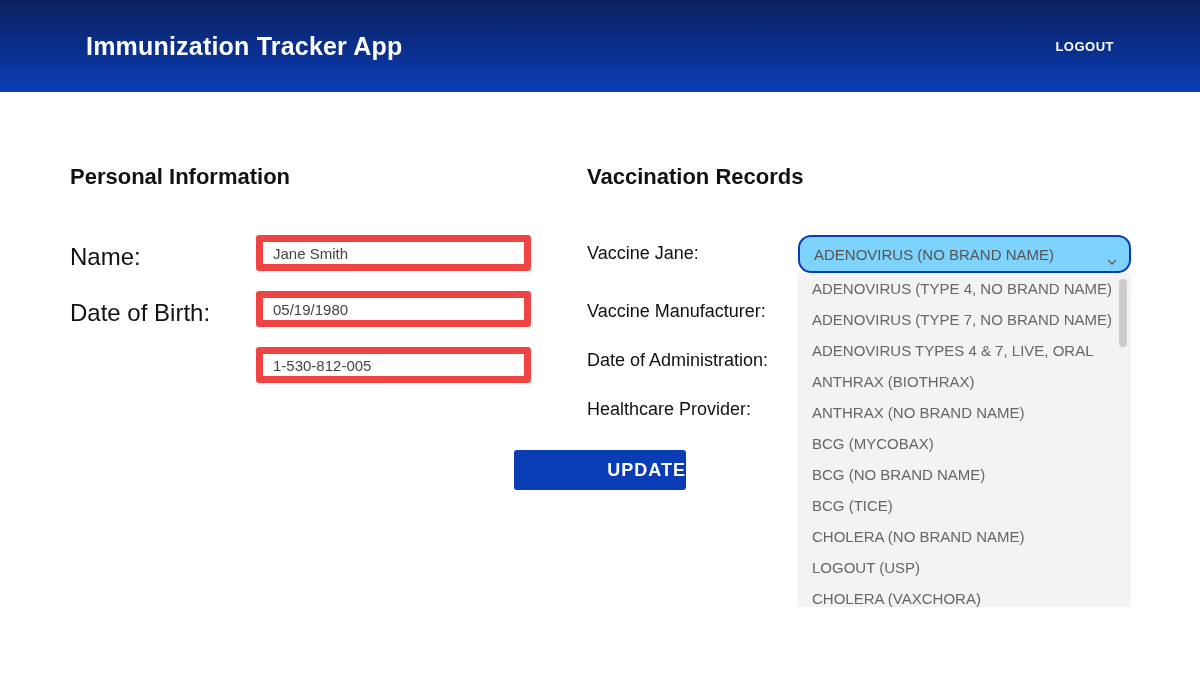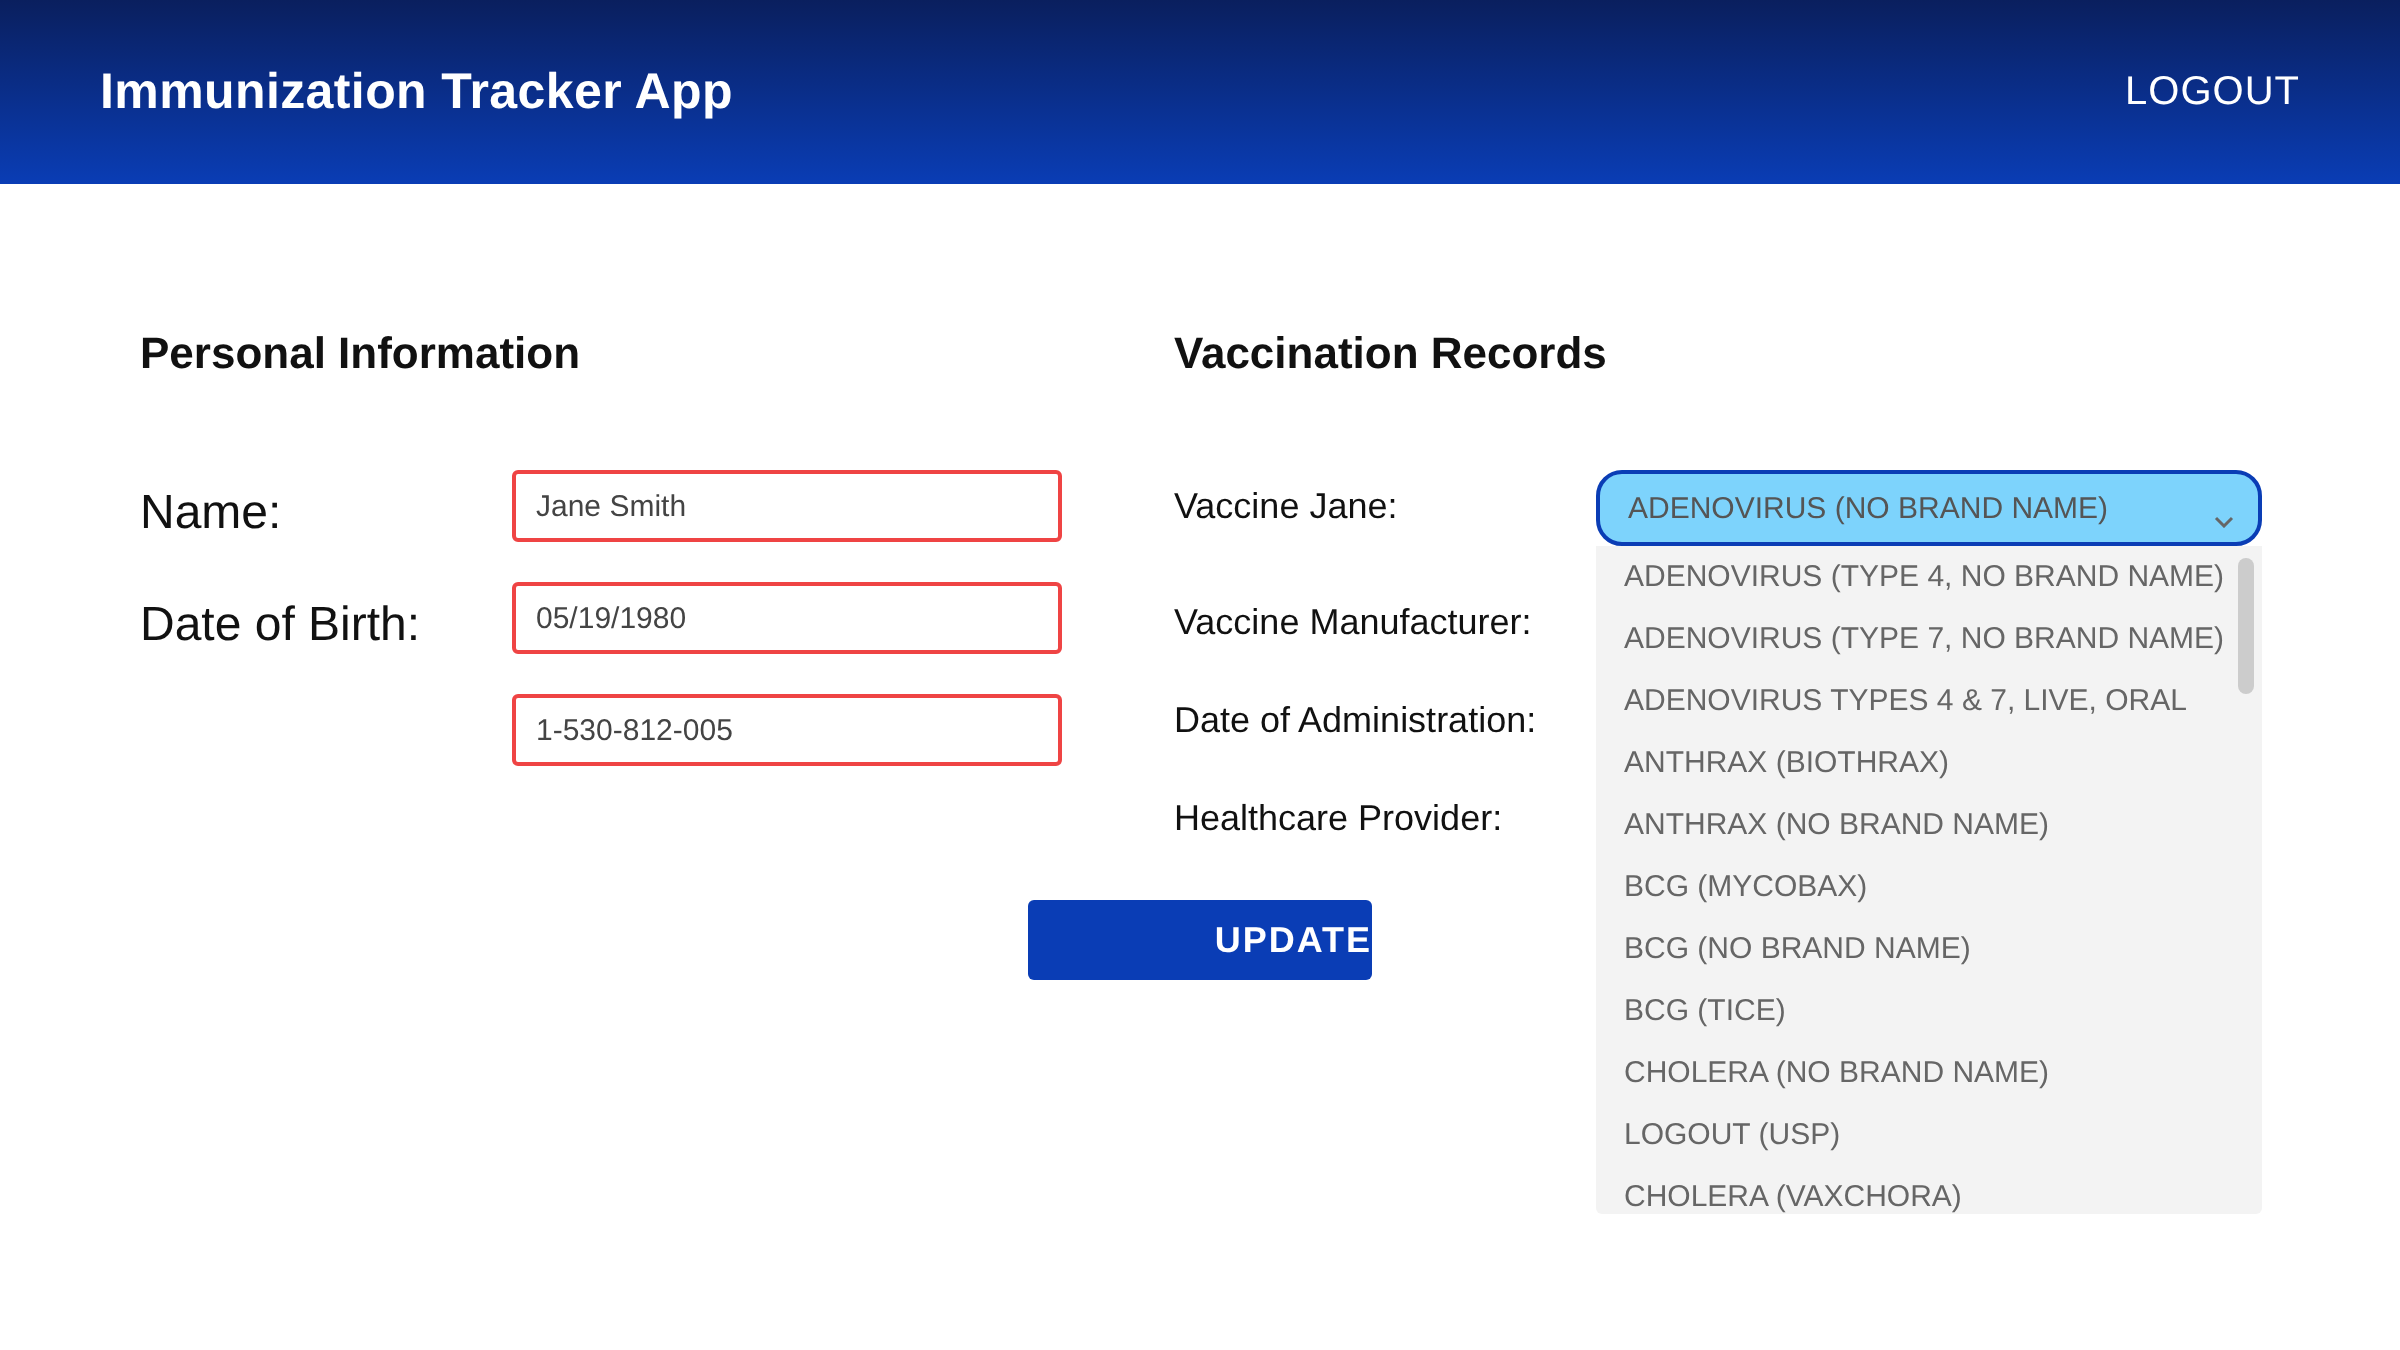--- a/index.html
+++ b/index.html
@@ -15,34 +15,34 @@
       background: #ffffff;
       overflow: hidden;
     }
 
     .header {
       height: 92px;
       background: linear-gradient(180deg, #0a1f5e 0%, #0a3db5 100%);
       display: flex;
       align-items: center;
       justify-content: space-between;
-      padding: 0 50px;
+      padding: 0 86px;
     }
 
     .app-title {
       color: #ffffff;
       font-size: 25px;
       font-weight: 700;
       letter-spacing: 0.2px;
     }
 
     .logout-link {
       color: #ffffff;
-      font-size: 20px;
-      font-weight: 400;
+      font-size: 13px;
+      font-weight: 700;
       letter-spacing: 0.5px;
       cursor: pointer;
     }
 
     .content {
       padding: 72px 70px 0 70px;
       display: flex;
       gap: 0;
       position: relative;
     }
@@ -84,21 +84,21 @@
       width: 211px;
       flex-shrink: 0;
       font-size: 18px;
       color: #111111;
       padding-top: 8px;
     }
 
     .text-input {
       width: 275px;
       height: 36px;
-      border: 2px solid #ef4444;
+      border: 7px solid #ef4444;
       border-radius: 3px;
       padding: 0 10px;
       font-size: 15px;
       color: #444444;
       font-family: inherit;
     }
 
     .text-input::placeholder {
       color: #888888;
     }

